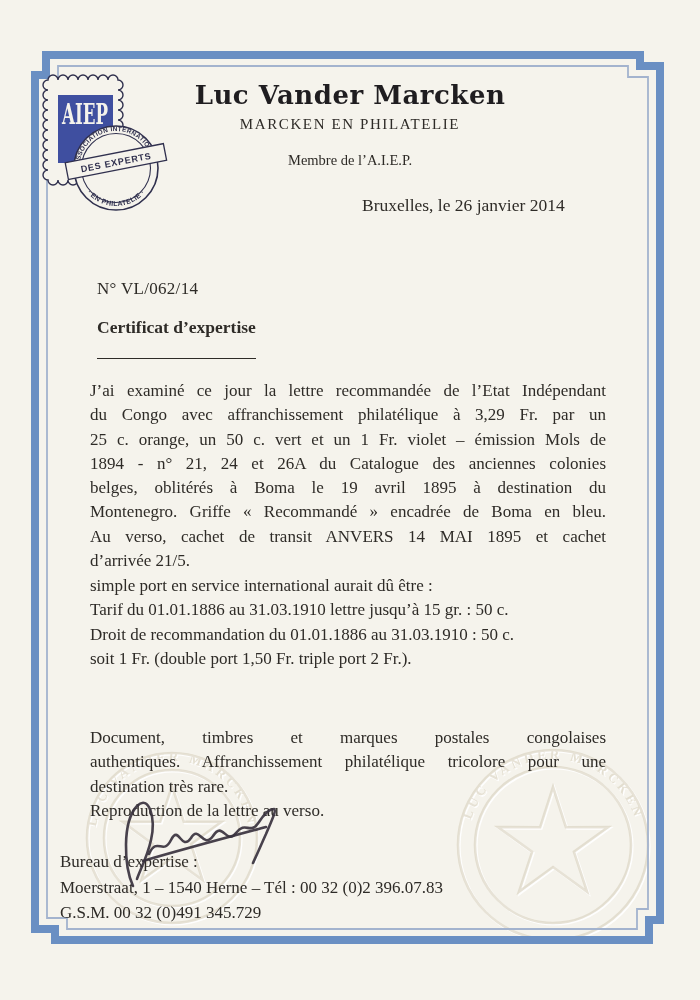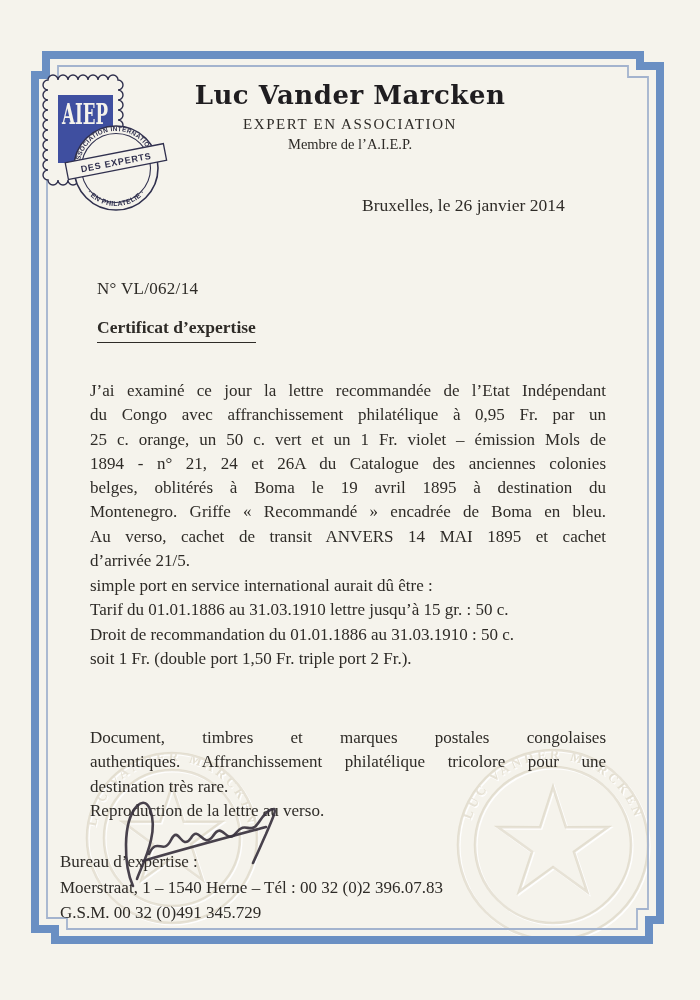--- a/index.html
+++ b/index.html
@@ -17,25 +17,25 @@
   .txt{z-index:2;}
   .bframe-thick{fill:none;stroke:var(--border-blue);stroke-width:8;stroke-linejoin:miter;}
   .bframe-thin{fill:none;stroke:var(--border-thin);stroke-width:1.8;}
   .emboss-hi{color:#ffffff;opacity:.95;}
   .emboss-sh{color:var(--emboss);opacity:.62;}
   .seal-shape{fill:none;stroke:currentColor;stroke-width:2.6;}
   .seal-text{fill:currentColor;stroke:none;font-family:"Liberation Serif",serif;font-size:13px;letter-spacing:3.5px;font-weight:bold;}
   .header-block{left:175px;top:80px;width:350px;text-align:center;}
   .h-name{font-family:"DejaVu Serif",serif;font-weight:bold;font-size:26px;letter-spacing:.5px;color:#1f1d20;}
   .h-role{font-size:15px;letter-spacing:1.6px;margin-top:6px;}
-  .h-member{font-size:14.5px;margin-top:3px;}
+  .h-member{font-size:14.5px;margin-top:19px;}
   .date-line{left:362px;top:195px;font-size:17.5px;text-align:right;}
   .ref-line{left:97px;top:279px;font-size:17px;letter-spacing:.3px;}
   .subject-line{left:97px;top:317px;font-size:17.5px;font-weight:bold;}
-  .subject-line span{display:inline-block;border-bottom:1.7px solid var(--ink);padding-bottom:4px;}
+  .subject-line span{display:inline-block;border-bottom:1.7px solid var(--ink);padding-bottom:20px;}
   .para{left:90px;width:516px;font-size:17px;line-height:24.3px;}
   .p1{top:379px;} .p2{top:574px;} .p3{top:702px;margin-top:24px;}
   .j{text-align:justify;text-align-last:justify;}
   .footer-block{left:60px;top:849px;width:580px;font-size:17px;line-height:25.5px;}
   .stamp-outline{fill:var(--paper);stroke:var(--logo-navy);stroke-width:1.4;}
   .stamp-square{fill:var(--logo-blue);}
   .stamp-label{fill:var(--paper);font-family:"DejaVu Serif",serif;font-weight:bold;font-size:28px;}
   .seal-ring{fill:var(--paper);stroke:var(--logo-navy);}
   .seal-ring-inner{fill:none;stroke:var(--logo-navy);}
   .logo-arc-text{fill:var(--logo-navy);font-family:"Liberation Sans",sans-serif;font-size:6.4px;letter-spacing:.3px;font-weight:bold;}
@@ -99,35 +99,35 @@
     <text class="logo-arc-text logo-arc-bot"><textPath href="#logoBotArc" startOffset="50%" text-anchor="middle">· EN PHILATELIE ·</textPath></text>
     <g transform="rotate(-11 76 90)">
       <rect class="banner-rect" x="26" y="81" width="100" height="17"></rect>
       <text class="banner-text" x="76" y="93.5" text-anchor="middle">DES EXPERTS</text>
     </g>
   </g>
 </svg>
 
 <div class="abs txt header-block">
   <div class="h-name">Luc Vander Marcken</div>
-  <div class="h-role">EXPERT EN ASSOCIATION</div>
+  <div class="h-role">MARCKEN EN PHILATELIE</div>
   <div class="h-member">Membre de l’A.I.E.P.</div>
 </div>
 
 <div class="abs txt date-line">Bruxelles, le 26 janvier 2014</div>
 
 <div class="abs txt ref-line">N° VL/062/14</div>
 
 <div class="abs txt subject-line">
   <span>Certificat d’expertise</span>
 </div>
 
 <div class="abs txt para p1">
   <div class="j">J’ai examiné ce jour la lettre recommandée de l’Etat Indépendant</div>
-  <div class="j">du Congo avec affranchissement philatélique à 0,95 Fr. par un</div>
+  <div class="j">du Congo avec affranchissement philatélique à 3,29 Fr. par un</div>
   <div class="j">25 c. orange, un 50 c. vert et un 1 Fr. violet – émission Mols de</div>
   <div class="j">1894 - n° 21, 24 et 26A du Catalogue des anciennes colonies</div>
   <div class="j">belges, oblitérés à Boma le 19 avril 1895 à destination du</div>
   <div class="j">Montenegro. Griffe « Recommandé » encadrée de Boma en bleu.</div>
   <div class="j">Au verso, cachet de transit ANVERS 14 MAI 1895 et cachet</div>
   <div>d’arrivée 21/5.</div>
 </div>
 
 <div class="abs txt para p2">
   <div>simple port en service international aurait dû être :</div>

